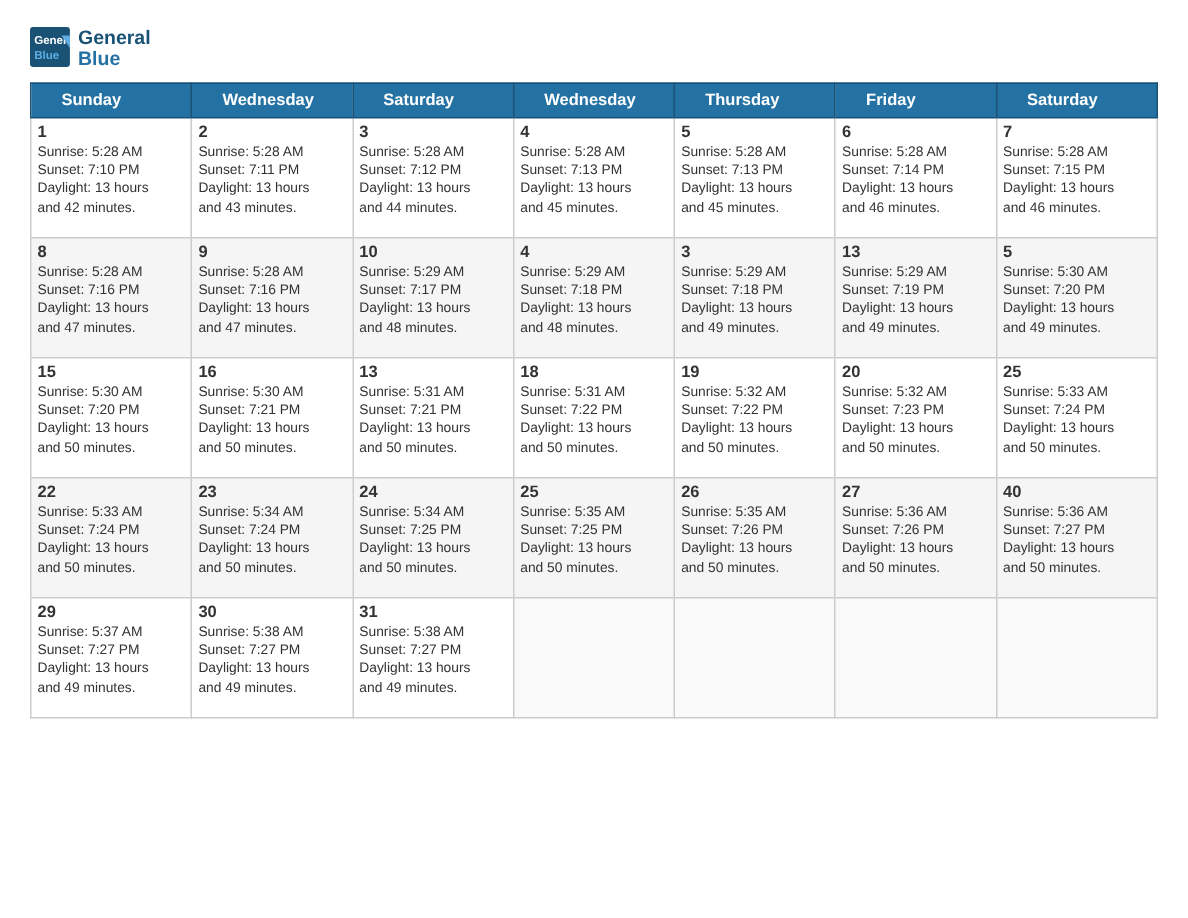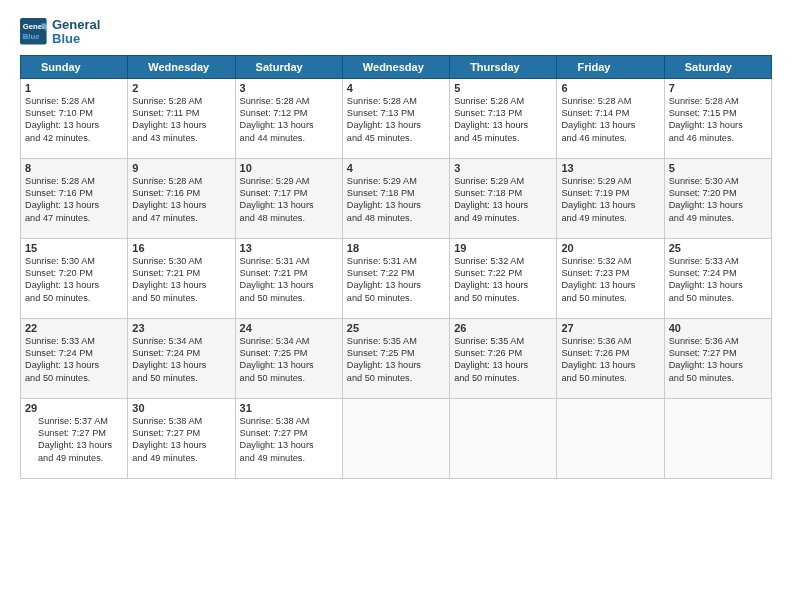--- a/index.html
+++ b/index.html
@@ -326,21 +326,21 @@
             <span class="day-num">40</span>
             <div class="day-info" style="white-space: pre-line;">Sunrise: 5:36 AM
 Sunset: 7:27 PM
 Daylight: 13 hours
 and 50 minutes.</div>
           </td>
         </tr>
         <tr>
           <td>
             <span class="day-num">29</span>
-            <div class="day-info" style="white-space: pre-line; margin-left: 13px;">Sunrise: 5:37 AM
+            <div class="day-info" style="white-space: pre-line;">Sunrise: 5:37 AM
 Sunset: 7:27 PM
 Daylight: 13 hours
 and 49 minutes.</div>
           </td>
           <td>
             <span class="day-num">30</span>
             <div class="day-info" style="white-space: pre-line;">Sunrise: 5:38 AM
 Sunset: 7:27 PM
 Daylight: 13 hours
 and 49 minutes.</div>

